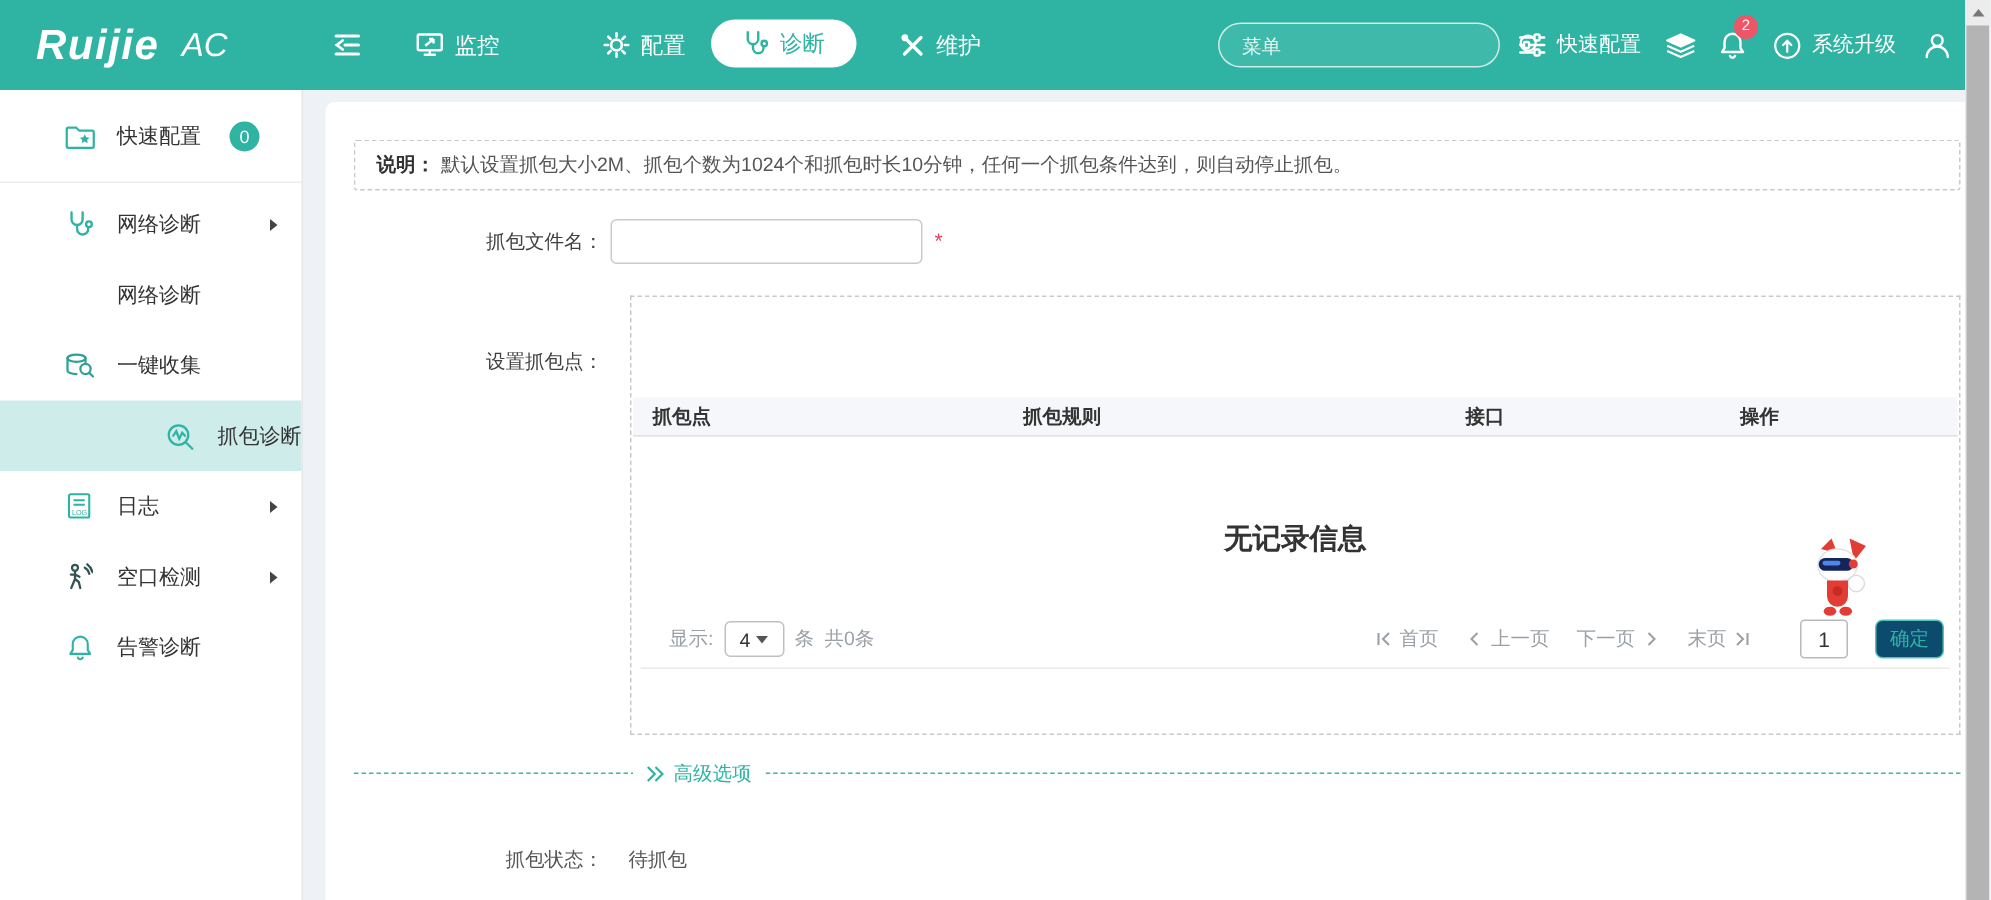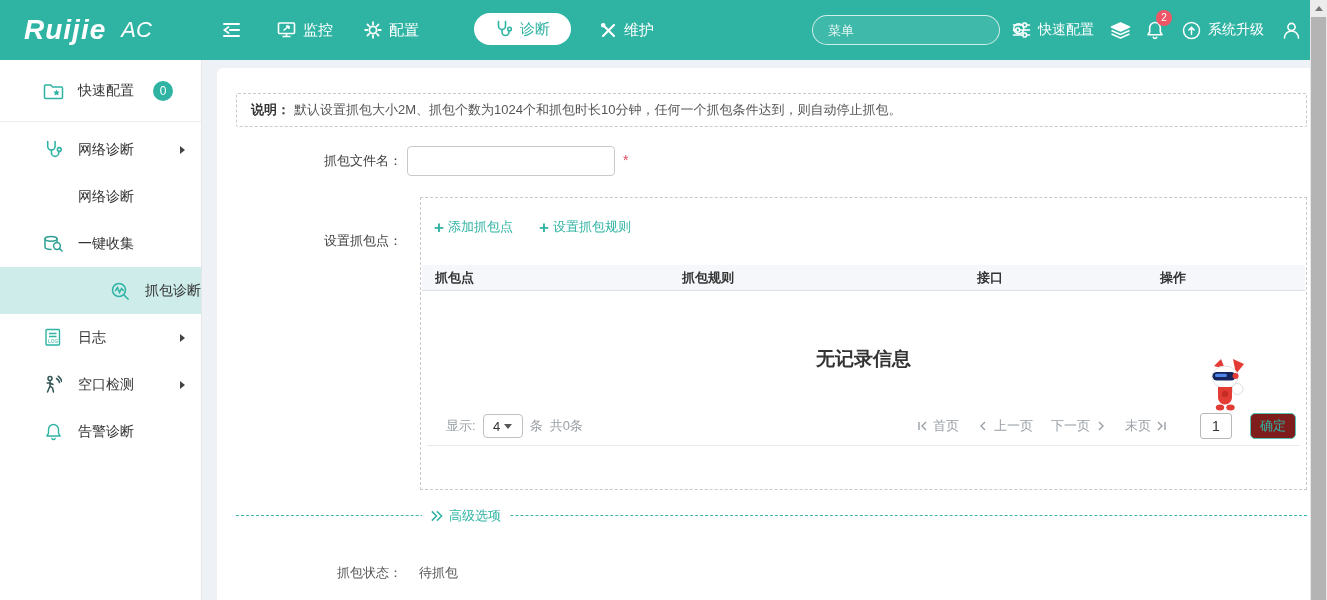--- a/index.html
+++ b/index.html
@@ -7,21 +7,21 @@
   .screen { position:relative; width:1327px; height:600px; overflow:hidden; background:#eef1f5; }
 
   
   .topbar { position:absolute; left:0; top:0; width:1310px; height:60px; background:#2fb3a3; color:#fff; }
   .brand { position:absolute; left:24px; top:0; height:60px; display:flex; align-items:center; gap:15px; }
   .brand .logo { font-size:28px; font-weight:bold; font-style:italic; letter-spacing:1px; }
   .brand .product { font-size:22px; font-style:italic; }
   .tb-icon { display:inline-flex; align-items:center; }
   .collapse { position:absolute; left:220px; top:21px; cursor:pointer; }
   .nav-item { position:absolute; top:0; height:60px; display:flex; align-items:center; gap:7px; font-size:15px; cursor:pointer; }
-  .nav-monitor { left:277px; } .nav-config { left:364px;text-align:right; } .nav-maintain { left:600px; }
+  .nav-monitor { left:277px; } .nav-config { left:402px;text-align:right; } .nav-maintain { left:600px; }
   .nav-pill { left:474px; top:13px; height:32px; background:#fff; color:#2fb3a3; border-radius:17px; padding:0 21px; }
   .searchbox { position:absolute; left:812px; top:15px; width:188px; height:30px; border:1px solid rgba(255,255,255,.75); border-radius:15px; background:rgba(255,255,255,.08); display:flex; align-items:center; }
   .searchbox input { flex:1; background:transparent; border:none; outline:none; color:#fff; font-size:13px; padding:0 8px 0 15px; }
   .searchbox input::placeholder { color:rgba(255,255,255,.85); }
   .searchbox .mag { margin-right:10px; }
   .tb-right { position:absolute; top:0; height:60px; display:flex; align-items:center; font-size:14px; }
   .quickcfg { left:1012px; gap:7px; cursor:pointer; }
   .layers { left:1110px; cursor:pointer; }
   .bellwrap { left:1146px; cursor:pointer; position:absolute; }
   .badge { position:absolute; top:10px; left:10px; min-width:16px; height:16px; border-radius:8px; background:#ee5566; color:#fff; font-size:10px; line-height:16px; text-align:center; padding:0 4px; }
@@ -60,21 +60,21 @@
   .th0 { left:13px; } .th1 { left:260px; } .th2 { left:555px; } .th3 { left:738px; }
   .empty { position:absolute; left:0; right:0; top:148px; text-align:center; font-size:19px; font-weight:bold; color:#333; }
   .mascot { position:absolute; left:780px; top:158px; }
   .pagebar { position:absolute; left:0; right:0; top:212px; height:32px; font-size:13px; color:#9aa0a6; }
   .pb-left { position:absolute; left:25px; top:0; height:32px; display:flex; align-items:center; gap:7px; }
   .size-select { width:40px; height:24px; border:1px solid #c0c0c0; border-radius:4px; display:flex; align-items:center; justify-content:center; gap:4px; color:#333; cursor:pointer; background:#fff; }
   .caret { width:0; height:0; border-top:5px solid #555; border-left:4px solid transparent; border-right:4px solid transparent; }
   .pb-right { position:absolute; right:10px; top:0; height:32px; display:flex; align-items:center; gap:18px; }
   .pg-btn { display:flex; align-items:center; gap:5px; cursor:pointer; }
   .page-input { width:32px; height:26px; border:1px solid #b9b9b9; border-radius:3px; text-align:center; font-size:14px; color:#333; outline:none; margin-left:14px; }
-  .confirm-btn { height:26px; padding:0 9px; background:#7f1d1d; border:1px solid #52c4b5; border-radius:5px; color:#2fb3a3; font-size:13px; cursor:pointer; }
+  .confirm-btn { height:26px; padding:0 9px; background:#0c4a6e; border:1px solid #52c4b5; border-radius:5px; color:#2fb3a3; font-size:13px; cursor:pointer; }
   .pane-sep { position:absolute; left:6px; right:6px; top:247px; border-top:1px solid #e9e9e9; }
 
   .adv-divider { position:absolute; left:19px; top:447px; width:1071px; border-top:1px dashed #3db6a8; }
   .adv-label { position:absolute; left:186px; top:-9px; background:#fff; padding:0 8px; display:flex; align-items:center; gap:6px; color:#2fb3a3; font-size:13px; cursor:pointer; }
   .status-label { position:absolute; left:0; top:495px; width:185px; text-align:right; font-size:13px; color:#555; line-height:20px; }
   .status-value { position:absolute; left:202px; top:495px; font-size:13px; color:#555; line-height:20px; }
 
   
   .scrollbar { position:absolute; right:0; top:0; width:17px; height:600px; background:#e8e8e8; }
   .sb-up { position:absolute; top:0; left:0; width:17px; height:17px; background:#ececec; display:flex; align-items:center; justify-content:center; cursor:pointer; }
@@ -298,30 +298,20 @@
         <span>默认设置抓包大小2M、抓包个数为1024个和抓包时长10分钟，任何一个抓包条件达到，则自动停止抓包。</span>
       </div>
 
       <div class="f-label lbl-filename">抓包文件名：</div>
       <input class="txt-input" type="text" value="" style="">
       <span class="required">*</span>
 
       <div class="f-label lbl-points">设置抓包点：</div>
 
       <div class="panel">
-        <div class="panel-links">
-          <span class="plink">
-            <span class="plus"></span>
-            <span>添加抓包点</span>
-          </span>
-          <span class="plink">
-            <span class="plus"></span>
-            <span>设置抓包规则</span>
-          </span>
-        </div>
 
         <div class="thead">
           <span class="th th0">抓包点</span>
           <span class="th th1">抓包规则</span>
           <span class="th th2">接口</span>
           <span class="th th3">操作</span>
         </div>
 
         <div class="empty">无记录信息</div>
 

